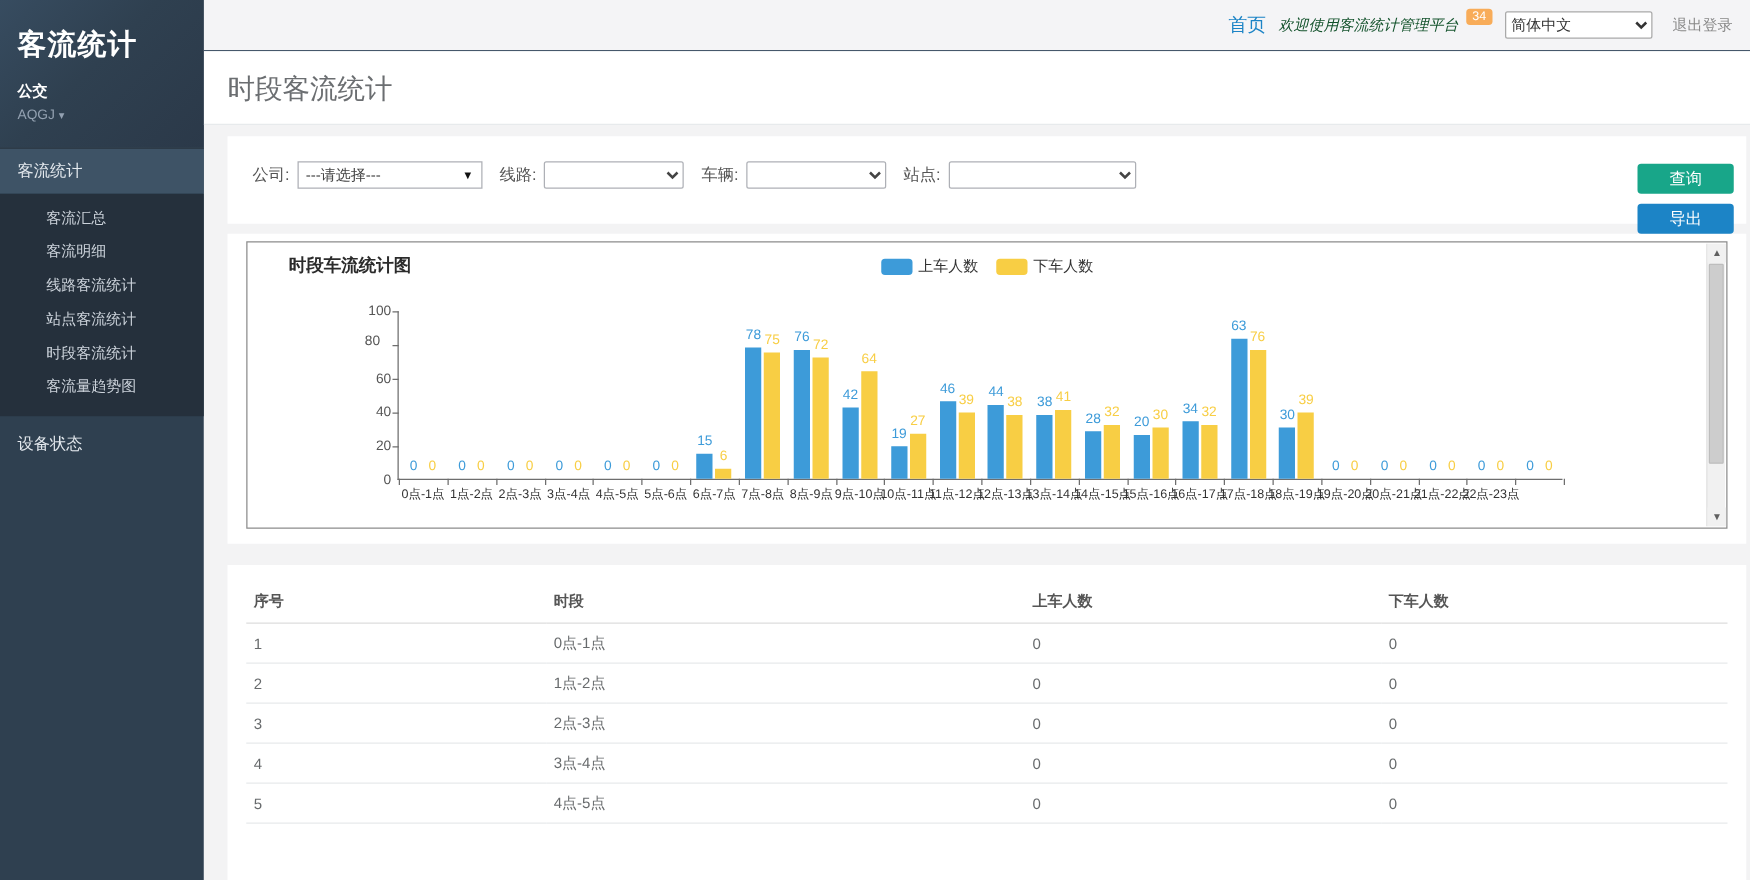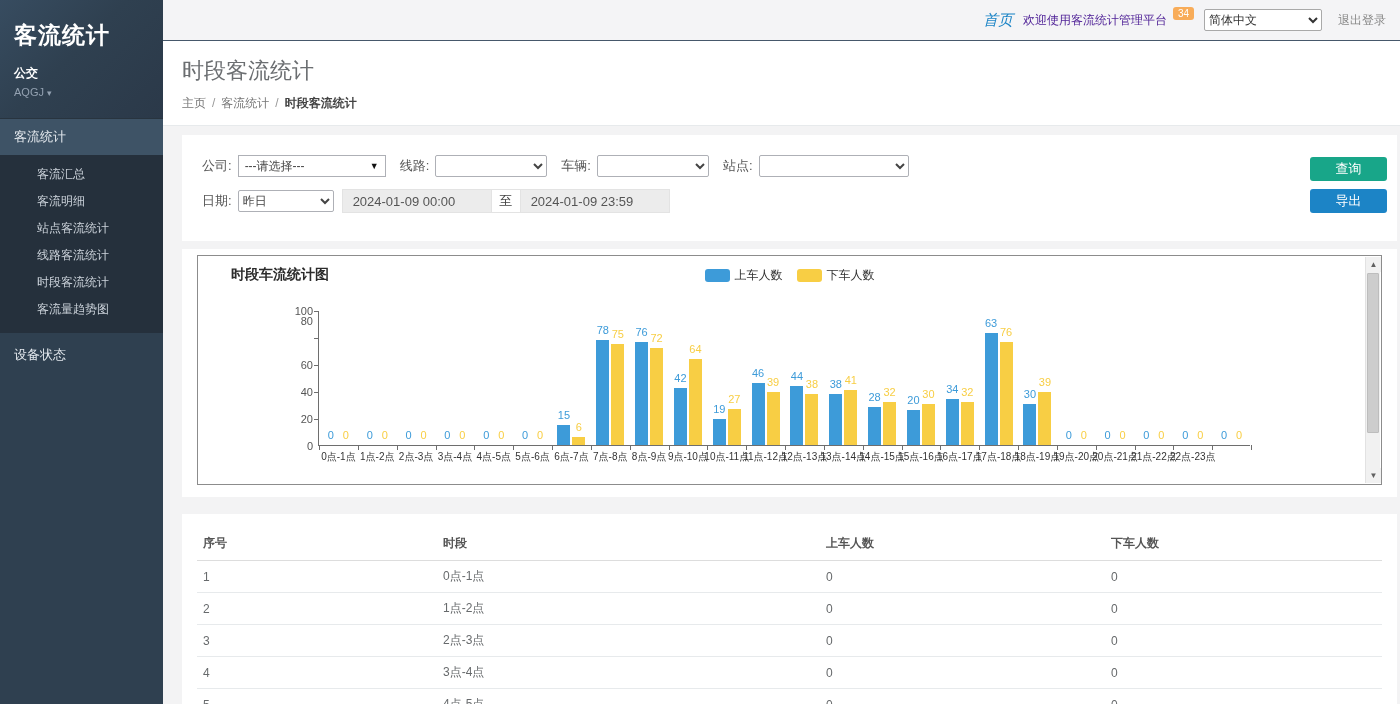--- a/index.html
+++ b/index.html
@@ -18,22 +18,22 @@
   .nav-header { padding:9px 14px; font-size:13px; color:#e4e9ee; cursor:pointer; }
   .nav-header.active { background:#3e5366; border-top:1px solid #28343f; }
   .nav-header.root { padding:11px 14px; margin-top:2px; }
   .submenu { background:#25303c; padding:6px 0 10px 0; }
   .nav-item { padding:5px 10px 5px 37px; font-size:12px; color:#ccd3db; cursor:pointer; white-space:nowrap; }
 
   
   .main { flex:1; display:flex; flex-direction:column; height:704px; overflow:hidden; }
   .topbar { height:41px; background:#f4f4f6; border-bottom:1px solid #46586b;
     display:flex; align-items:center; justify-content:flex-end; padding:0 14px; gap:10px; }
-  .home-link { color:#1c84c6; font-size:15px; text-decoration:none; cursor:pointer;font-style:italic; }
-  .welcome { color:#4c1d95; font-size:12px; }
+  .home-link { color:#1c84c6; font-size:15px; text-decoration:none; cursor:pointer; }
+  .welcome { color:#14532d; font-size:12px;font-style:italic; }
   .badge { background:#f8ac59; color:#fff; font-size:10px; border-radius:3px;
     padding:1px 5px; align-self:flex-start; margin-top:7px; margin-left:-4px; }
   .lang-select { width:118px; height:22px; font-size:12px; color:#333;
     border:1px solid #a9a9a9; background:#fff; border-radius:2px; }
   .logout { color:#888; font-size:12px; cursor:pointer; margin-left:6px; }
 
   .title-band { background:#ffffff; padding:15px 0 13px 19px; border-bottom:1px solid #e7eaec; }
   .page-title { color:#6b6e71; font-size:22px; font-weight:normal; }
   .breadcrumb { margin-top:9px; font-size:12px; color:#777; }
   .breadcrumb .crumb { cursor:pointer; }
@@ -104,22 +104,22 @@
       <div class="org">公交</div>
       <div class="org-code">
         <span>AQGJ</span><span class="caret">▾</span>
       </div>
     </div>
     <nav id="side-nav">
         <div class="nav-header active">客流统计</div>
         <div class="submenu">
           <div class="nav-item">客流汇总</div>
           <div class="nav-item">客流明细</div>
+          <div class="nav-item">线路客流统计</div>
           <div class="nav-item">站点客流统计</div>
-          <div class="nav-item">线路客流统计</div>
           <div class="nav-item">时段客流统计</div>
           <div class="nav-item">客流量趋势图</div>
         </div>
         <div class="nav-header root">设备状态</div>
       </nav>
   </aside>
 
   <div class="main">
 
     <header class="topbar">
@@ -127,47 +127,37 @@
       <span class="welcome">欢迎使用客流统计管理平台</span>
       <span class="badge">34</span>
       <select class="lang-select">
         <option>简体中文</option>
       </select>
       <span class="logout">退出登录</span>
     </header>
 
     <div class="title-band">
       <h1 class="page-title">时段客流统计</h1>
-      <div class="breadcrumb" id="breadcrumb"><span class="crumb">主页</span><span class="sep">/</span><span class="crumb">客流统计</span><span class="sep">/</span><span class="crumb last">时段客流统计</span></div>
     </div>
 
     <div class="content">
 
       <section class="card filter-card">
         <div class="frow">
           <span class="flabel">公司:</span>
           <div class="combo">
             <span>---请选择---</span>
             <span class="caret">▼</span>
           </div>
           <span class="flabel">线路:</span>
           <select class="fsel w-line"><option></option></select>
           <span class="flabel">车辆:</span>
           <select class="fsel w-veh"><option></option></select>
           <span class="flabel">站点:</span>
           <select class="fsel w-sta"><option></option></select>
-        </div>
-        <div class="frow">
-          <span class="flabel">日期:</span>
-          <select class="fsel w-date">
-            <option>昨日</option>
-          </select>
-          <input class="date-input" style="margin-left: 8px;" readonly="" value="2024-01-09 00:00">
-          <span class="to-box">至</span>
-          <input class="date-input" readonly="" value="2024-01-09 23:59" style="">
         </div>
         <button class="btn btn-query">查询</button>
         <button class="btn btn-export">导出</button>
       </section>
 
       <section class="card chart-card">
         <div class="chart-box">
           <div class="chart-title">时段车流统计图</div>
           <div class="legend" id="legend">
               <span class="legend-item">
@@ -180,21 +170,21 @@
               </span>
             </div>
           <div class="plot" id="plot">
               <div class="ytick-label" style="top: 129px;">0</div>
               <div class="ytick-label" style="top: 102px;">20</div>
               <div class="ytick" style="top: 108px;"></div>
               <div class="ytick-label" style="top: 75px;">40</div>
               <div class="ytick" style="top: 81px;"></div>
               <div class="ytick-label" style="top: 48px;">60</div>
               <div class="ytick" style="top: 54px;"></div>
-              <div class="ytick-label" style="top: 4px;">80</div>
+              <div class="ytick-label" style="top: 18px; text-align: center;">80</div>
               <div class="ytick" style="top: 27px;"></div>
               <div class="ytick-label" style="top: -6px;">100</div>
               <div class="ytick" style="top: 0px;"></div>
               <div class="xtick" style="left: 0px;"></div>
               <div class="xtick" style="left: 39px;"></div>
               <div class="xtick" style="left: 78px;"></div>
               <div class="xtick" style="left: 117px;"></div>
               <div class="xtick" style="left: 155px;"></div>
               <div class="xtick" style="left: 194px;"></div>
               <div class="xtick" style="left: 233px;"></div>

